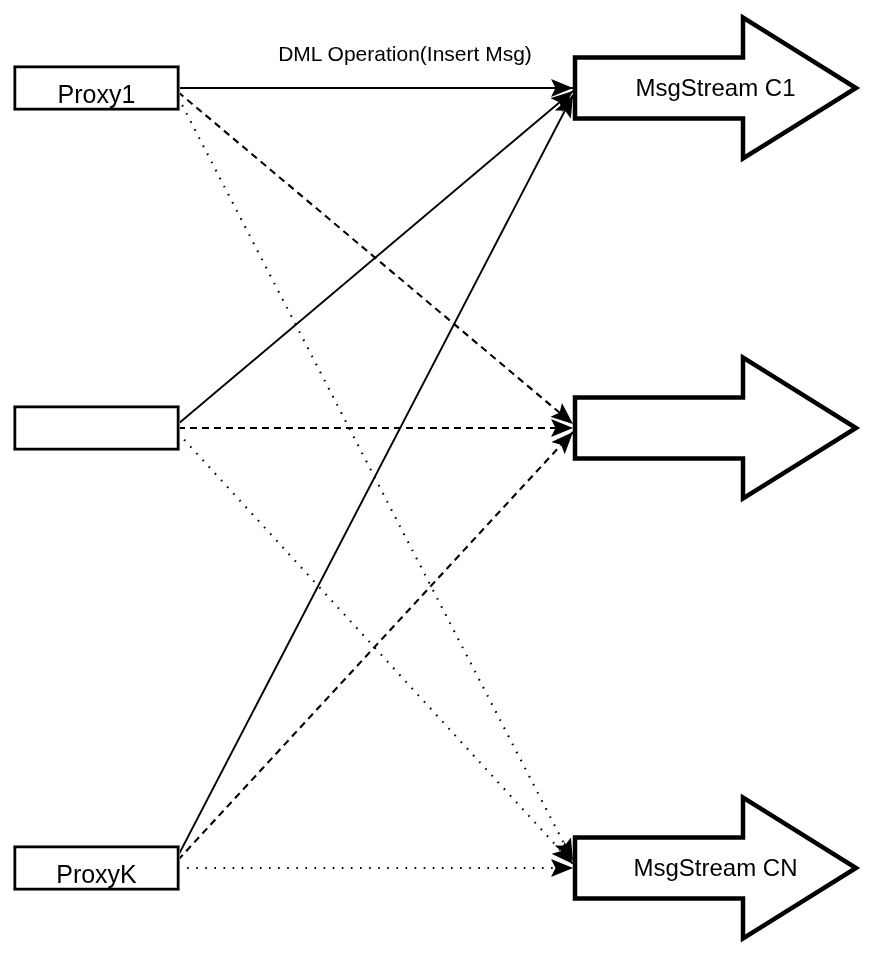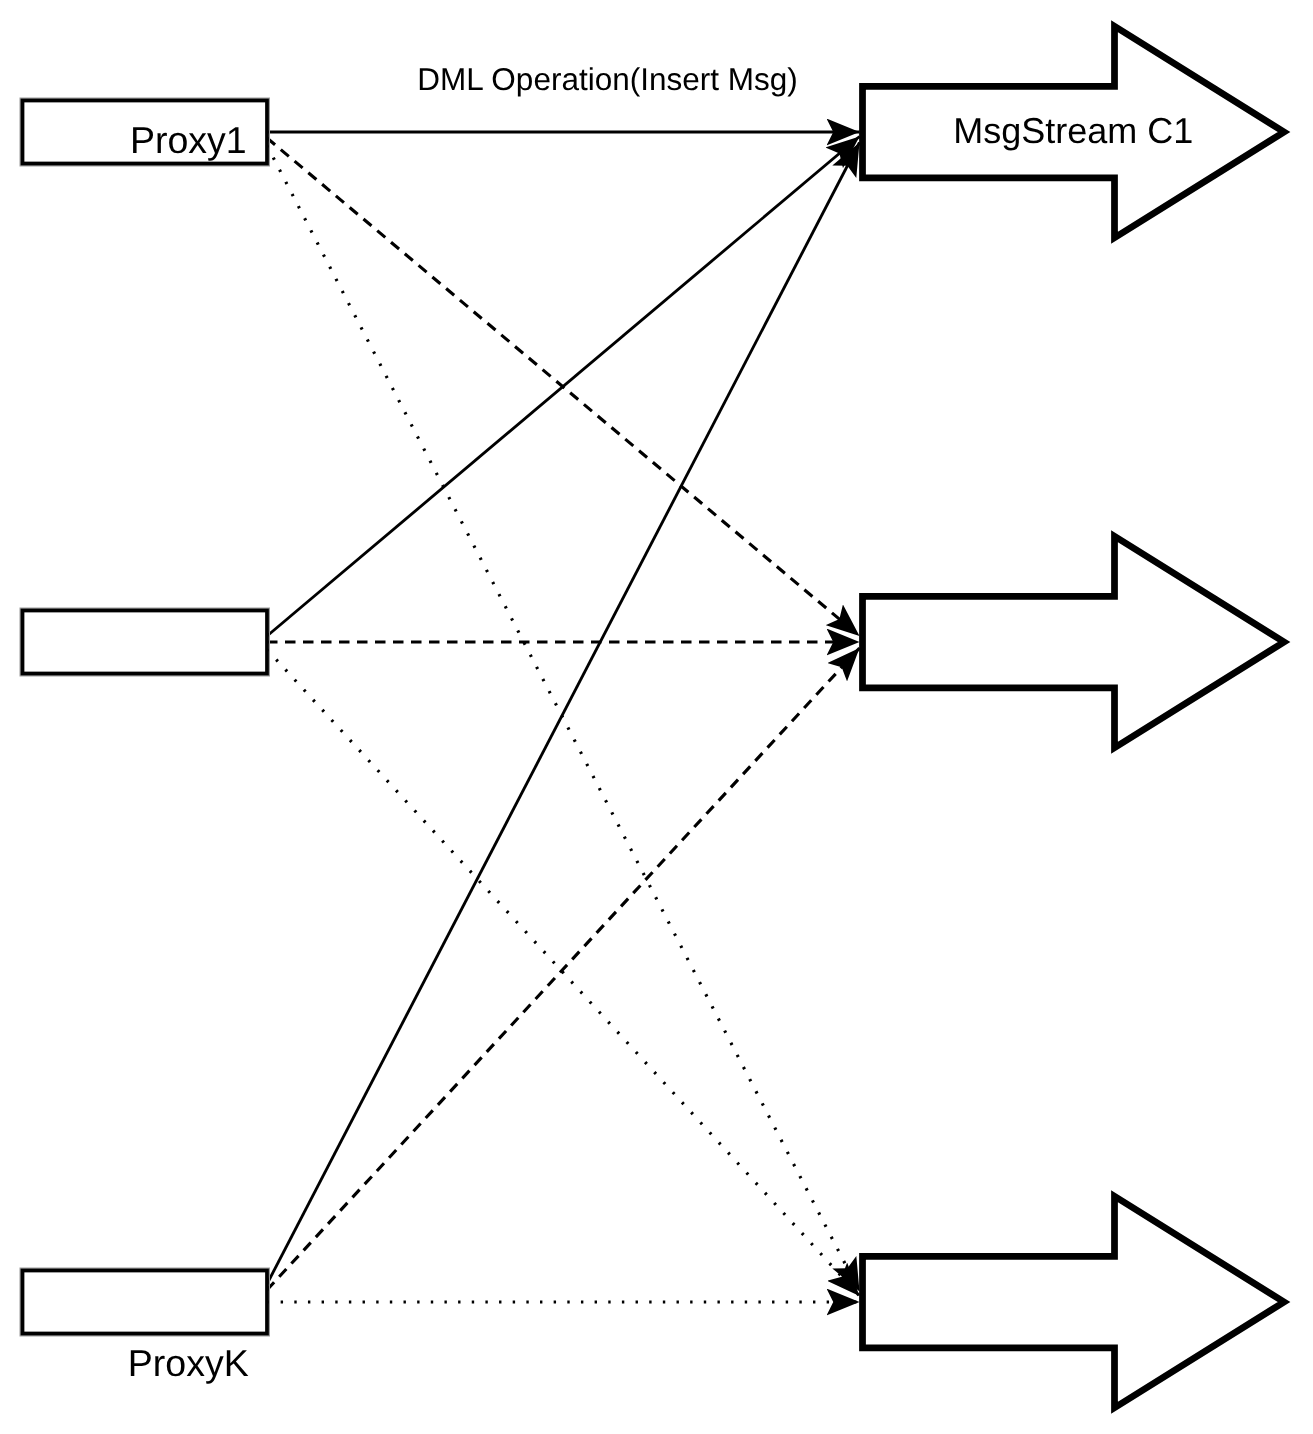--- a/index.html
+++ b/index.html
@@ -28,21 +28,20 @@
     color: #000000;
     text-align: center;
     pointer-events: none;
     white-space: nowrap;
   }
   .proxy-label {
     left: 15px;
     width: 163px;
     height: 54px;
     font-size: 25px;
-    margin-left: 29px;
   }
   .stream-label {
     left: 575px;
     width: 281px;
     height: 62px;
     font-size: 24px;
   }
   .diagram-title {
     left: 280px;
     top: 16px;
@@ -95,17 +94,18 @@
     <polygon class="stream-arrow" points="575,397.5 743,397.5 743,357.5 856,428 743,498.5 743,458.5 575,458.5"></polygon>
     <polygon class="stream-arrow" points="575,837.5 743,837.5 743,797.5 856,868 743,938.5 743,898.5 575,898.5"></polygon>
   </svg>
 
   <div class="label diagram-title">
     <span>DML Operation</span>
     <span>(Insert Msg)</span>
   </div>
 
   <div class="label proxy-label" style="top:67px">Proxy1</div>
-  <div class="label proxy-label" style="top:882px">ProxyK</div>
+  <div class="label proxy-label" style="top:847px">ProxyK</div>
 
   <div class="label stream-label" style="top:57px">MsgStream C1</div>
+  <div class="label stream-label" style="top:837px">MsgStream CN</div>
 
 </div>
 
 </body></html>

